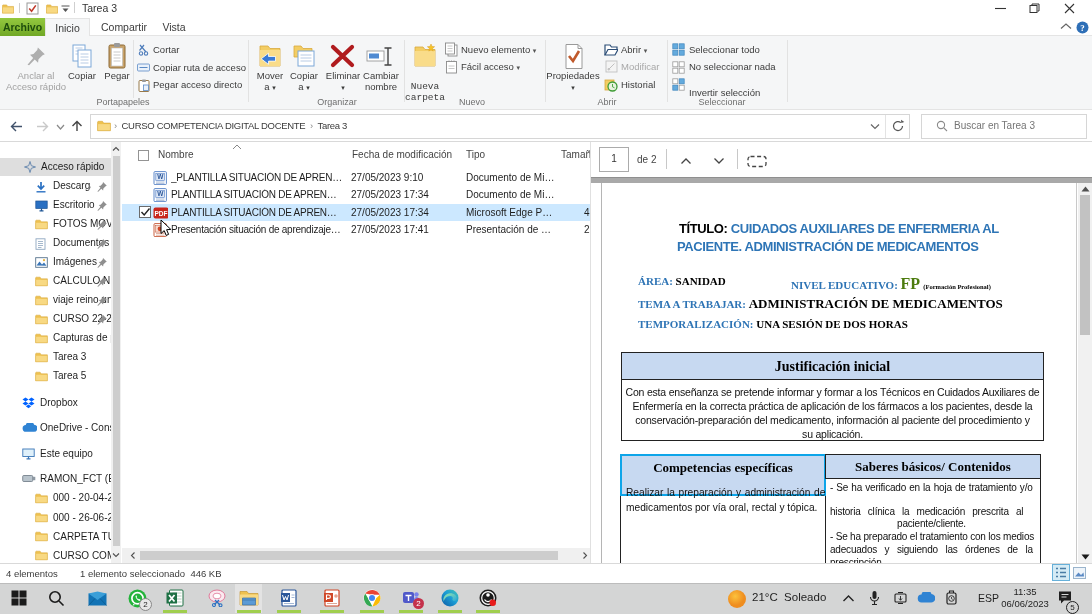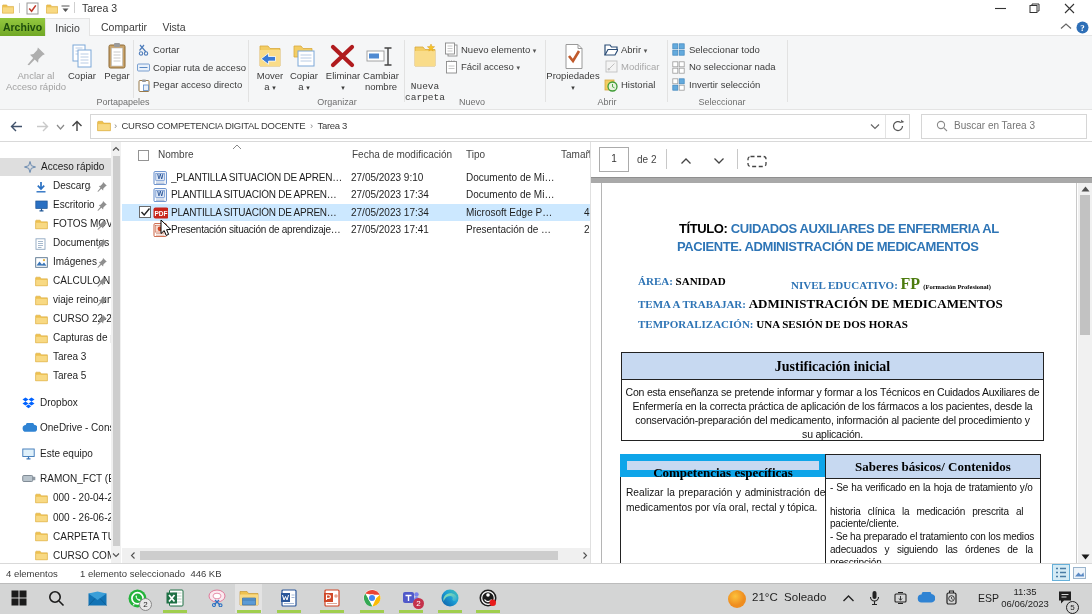--- a/index.html
+++ b/index.html
@@ -209,21 +209,21 @@
       <rect x="0.8" y="7.2" width="5" height="5" fill="#fff" stroke="#9a9a9a" stroke-width="0.8"></rect>
       <rect x="7.2" y="7.2" width="5" height="5" fill="#fff" stroke="#9a9a9a" stroke-width="0.8"></rect>
     </svg>
 <div class="smalltxt" style="left:689px;top:61px;">No seleccionar nada</div>
 <svg class="abs" style="left:672px;top:78px" width="13" height="13" viewBox="0 0 13 13">
       <rect x="0.8" y="0.8" width="5" height="5" fill="#fff" stroke="#9a9a9a" stroke-width="0.8"></rect>
       <rect x="7.2" y="0.8" width="5" height="5" fill="#63aadd" stroke="#3f85bc" stroke-width="0.7"></rect>
       <rect x="0.8" y="7.2" width="5" height="5" fill="#63aadd" stroke="#3f85bc" stroke-width="0.7"></rect>
       <rect x="7.2" y="7.2" width="5" height="5" fill="#fff" stroke="#9a9a9a" stroke-width="0.8"></rect>
     </svg>
-<div class="smalltxt" style="left:689px;top:79px;text-align:right;">Invertir selección</div>
+<div class="smalltxt" style="left:689px;top:87px;text-align:right;">Invertir selección</div>
 <div class="glabel" style="left:675px;top:97px;width:94px;">Seleccionar</div>
 <div class="vsep" style="left:787px;"></div>
 
 <div class="abs" style="left:0;top:110px;width:1092px;height:32px;background:#fff;border-bottom:1px solid #d9d9d9;box-sizing:border-box;"></div>
 <svg class="abs" style="left:9px;top:119px" width="78" height="15" viewBox="0 0 78 15">
   <path d="M13 7.5 H3 M7 3 L2.5 7.5 L7 12" stroke="#41526b" stroke-width="1.4" fill="none"></path>
   <path d="M28 7.5 H38 M34 3 L38.5 7.5 L34 12" stroke="#c9c9c9" stroke-width="1.4" fill="none"></path>
   <path d="M48 6 l3.5 4 3.5 -4" stroke="#8a8a8a" stroke-width="1.2" fill="none"></path>
   <path d="M68 12 V3 M63.5 7 L68 2.5 L72.5 7" stroke="#444" stroke-width="1.4" fill="none"></path>
 </svg>
@@ -456,30 +456,30 @@
 <div class="abs" style="left:621px;top:352px;width:423px;height:28px;background:#c7d9f1;border:1px solid #222;box-sizing:border-box;text-align:center;font-family:'Liberation Serif',serif;font-size:14px;font-weight:bold;color:#000;line-height:27px;">Justificación inicial</div>
 <div class="abs" style="left:624px;top:384.5px;width:417px;text-align:center;font-size:10.5px;letter-spacing:-0.2px;color:#111;line-height:14.3px;">
 <div style="white-space:nowrap;">Con esta enseñanza se pretende informar y formar a los Técnicos en Cuidados Auxiliares de</div>
 <div style="white-space:nowrap;">Enfermería en la correcta práctica de aplicación de los fármacos a los pacientes, desde la</div>
 <div style="white-space:nowrap;">conservación-preparación del medicamento, información al paciente del procedimiento y</div>
 <div style="white-space:nowrap;">su aplicación.</div>
 </div>
 
 <div class="abs" style="left:620px;top:454px;width:421px;height:109px;border:1px solid #222;border-bottom:none;box-sizing:border-box;"></div>
 <div class="abs" style="left:825px;top:454px;width:1px;height:109px;background:#222;"></div>
-<div class="abs" style="left:620px;top:454px;width:206px;height:23px;background:#c7d9f1;border:7px solid #0ea5e9;box-sizing:border-box;text-align:center;font-family:'Liberation Serif',serif;font-size:13px;font-weight:bold;line-height:24px;">Competencias específicas</div>
+<div class="abs" style="left:620px;top:454px;width:206px;height:42px;background:#c7d9f1;border:2px solid #0ea5e9;box-sizing:border-box;text-align:center;font-family:'Liberation Serif',serif;font-size:13px;font-weight:bold;line-height:24px;">Competencias específicas</div>
 <div class="abs" style="left:825px;top:454px;width:216px;height:25px;background:#c7d9f1;border:1px solid #222;box-sizing:border-box;text-align:center;font-family:'Liberation Serif',serif;font-size:13px;font-weight:bold;line-height:24px;">Saberes básicos/ Contenidos</div>
 <div class="abs" style="left:626px;top:484.5px;width:196px;font-size:10.2px;color:#111;line-height:15px;">
 <div style="white-space:nowrap;word-spacing:0.8px;">Realizar la preparación y administración de</div>
 <div style="white-space:nowrap;">medicamentos por vía oral, rectal y tópica.</div>
 </div>
 <div class="abs" style="left:830px;top:482px;width:203px;font-size:10px;letter-spacing:-0.2px;color:#111;line-height:12.7px;">
 <div style="white-space:nowrap;word-spacing:0.6px;">- Se ha verificado en la hoja de tratamiento y/o</div>
 <div style="white-space:nowrap;word-spacing:4.6px;margin-top:11px;">historia clínica la medicación prescrita al</div>
-<div style="white-space:nowrap;">paciente/cliente.</div>
+<div style="white-space:nowrap;text-align:center;">paciente/cliente.</div>
 <div style="white-space:nowrap;">- Se ha preparado el tratamiento con los medios</div>
 <div style="white-space:nowrap;word-spacing:4.9px;">adecuados y siguiendo las órdenes de la</div>
 <div style="white-space:nowrap;">prescripción.</div>
 <div style="white-space:nowrap;word-spacing:0.7px;">- La administración de medicación por vía oral.</div>
 </div>
 
 <div class="abs" style="left:1078px;top:183px;width:14px;height:380px;background:#f1f1f1;"></div>
 <div class="abs" style="left:1080px;top:195px;width:10px;height:140px;background:#c2c2c2;"></div>
 <svg class="abs" style="left:1081px;top:186px" width="9" height="6" viewBox="0 0 9 6">
       <path d="M4.5 0.5 L8.5 5.5 H0.5z" fill="#505050"></path>

